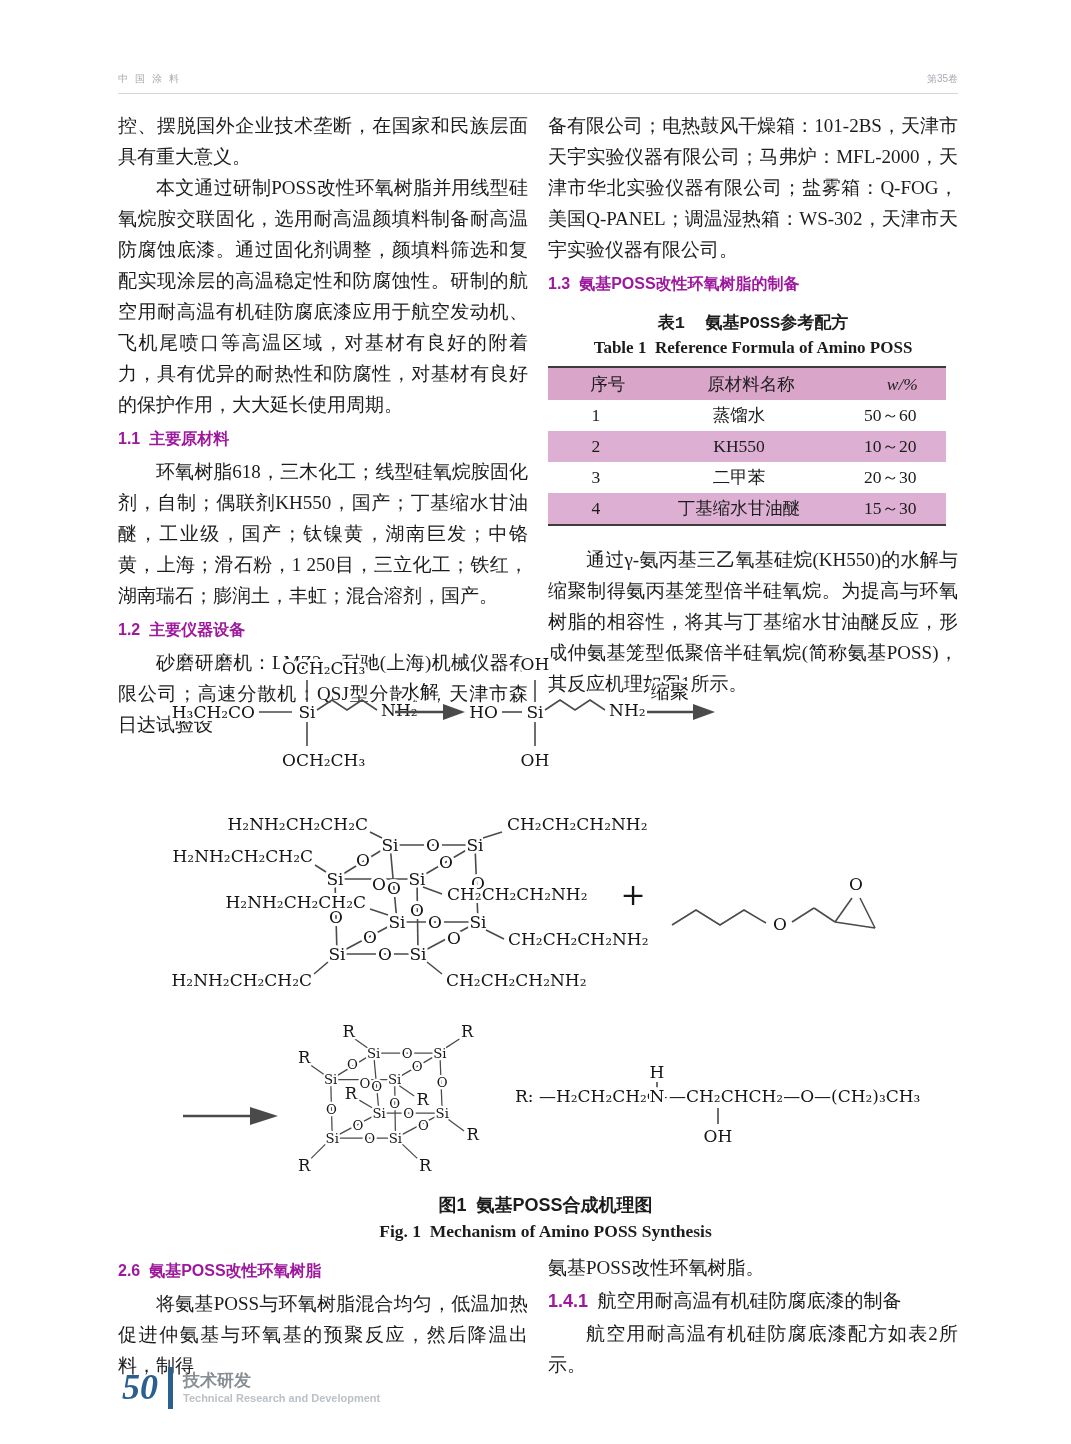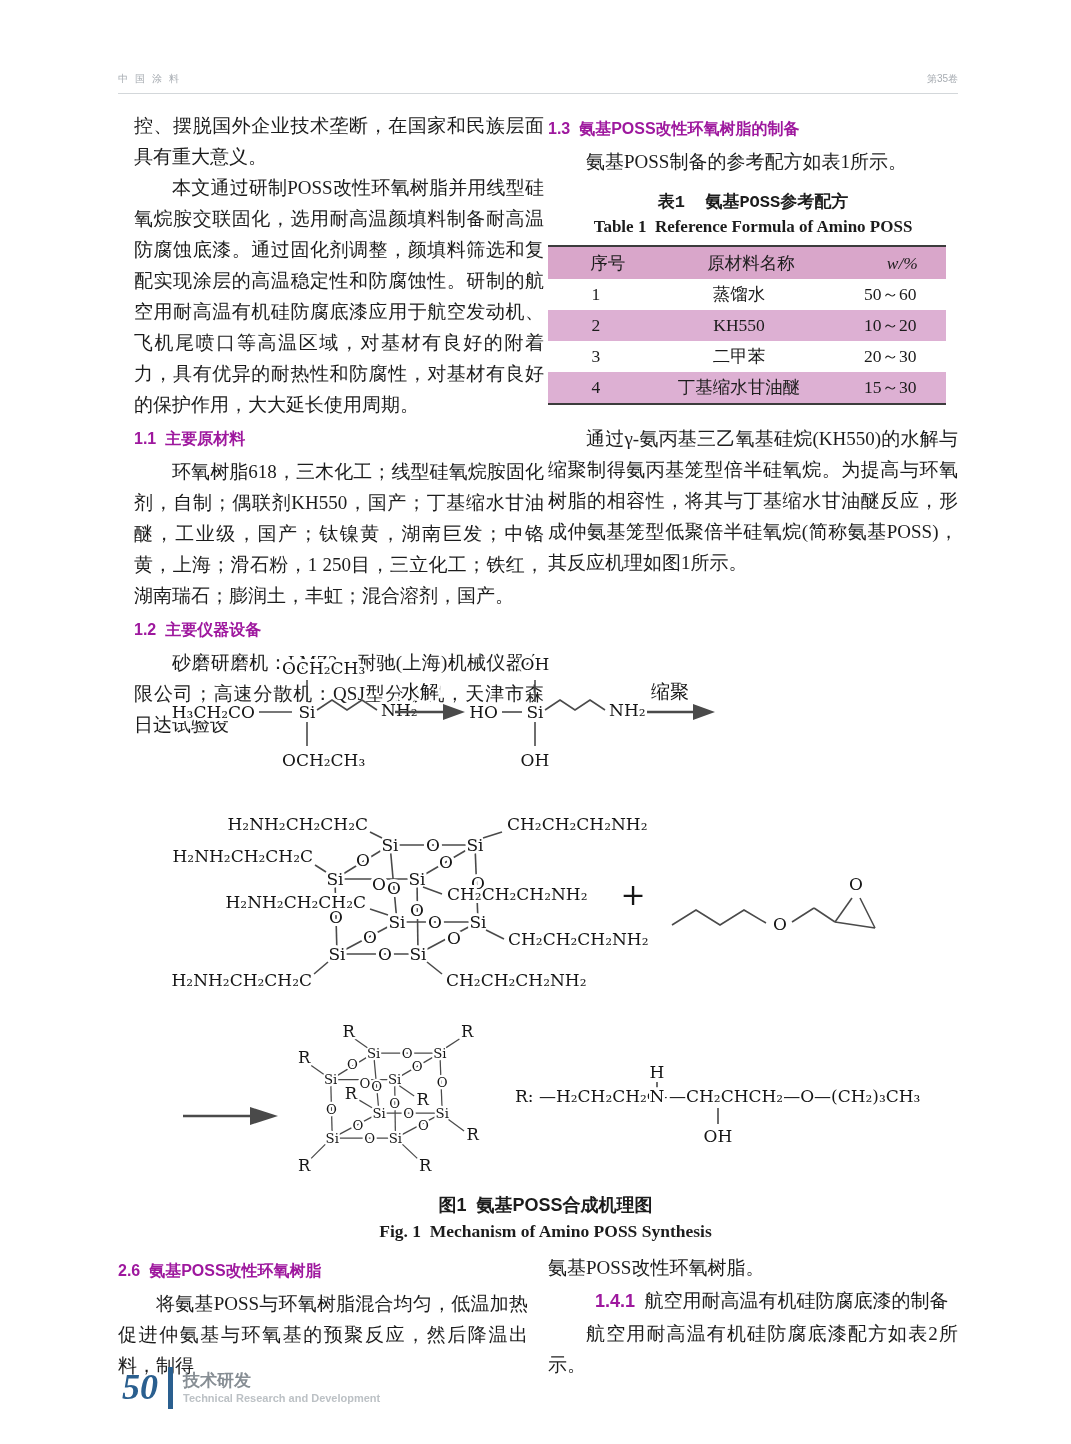--- a/index.html
+++ b/index.html
@@ -19,39 +19,39 @@
   .page-header{
     position:absolute;top:72px;left:118px;width:840px;
     display:flex;justify-content:space-between;align-items:flex-end;
     border-bottom:1px solid #d3d7da;padding-bottom:7px;
     font-family:"Liberation Sans","DejaVu Sans",sans-serif;
     font-size:10px;color:var(--header-gray);
   }
   .journal-name{letter-spacing:7px;}
   .col{position:absolute;width:410px;font-size:19px;line-height:31px;text-align:justify;}
   .col p{text-align:justify;}
-  .col-left{left:134px;top:110px;}
+  .col-left{left:118px;top:110px;}
   .col-right{left:548px;top:110px;}
   .indent{text-indent:2em;}
   h1.sec{
     font-family:"Liberation Sans","DejaVu Sans",sans-serif;
     font-size:23px;color:var(--accent-purple);font-weight:bold;
     margin:9px 0 7px;white-space:pre-wrap;line-height:30px;
   }
   h2.sec{
     font-family:"Liberation Sans","DejaVu Sans",sans-serif;
     font-size:16px;color:var(--accent-purple);font-weight:bold;
     margin:5px 0 3px;white-space:pre-wrap;line-height:28px;
   }
   h3.sec{
     font-size:19px;font-weight:normal;margin:2px 0 1px;line-height:31px;white-space:pre-wrap;
   }
   h3.sec .num{
     font-family:"Liberation Sans","DejaVu Sans",sans-serif;
-    color:var(--accent-purple);font-weight:bold;font-size:18px;margin-left:47px;
+    color:var(--accent-purple);font-weight:bold;font-size:18px;
   }
   .tbl-caption{margin-top:14px;text-align:center;line-height:24px;}
   .tbl-caption .zh{
     font-family:Liberation Mono, monospace;
     font-weight:bold;font-size:17px;white-space:pre-wrap;
   }
   .tbl-caption .en{font-weight:bold;font-size:17px;white-space:pre-wrap;}
   table.t1{
     width:398px;border-collapse:collapse;margin-top:6px;
     border-top:2px solid #3c3c3c;border-bottom:2px solid #3c3c3c;
@@ -117,22 +117,22 @@
 <div class="col col-left">
   <p>控、摆脱国外企业技术垄断，在国家和民族层面具有重大意义。</p>
   <p class="indent">本文通过研制POSS改性环氧树脂并用线型硅氧烷胺交联固化，选用耐高温颜填料制备耐高温防腐蚀底漆。通过固化剂调整，颜填料筛选和复配实现涂层的高温稳定性和防腐蚀性。研制的航空用耐高温有机硅防腐底漆应用于航空发动机、飞机尾喷口等高温区域，对基材有良好的附着力，具有优异的耐热性和防腐性，对基材有良好的保护作用，大大延长使用周期。</p>
   <h2 class="sec">1.1  主要原材料</h2>
   <p class="indent">环氧树脂618，三木化工；线型硅氧烷胺固化剂，自制；偶联剂KH550，国产；丁基缩水甘油醚，工业级，国产；钛镍黄，湖南巨发；中铬黄，上海；滑石粉，1 250目，三立化工；铁红，湖南瑞石；膨润土，丰虹；混合溶剂，国产。</p>
   <h2 class="sec">1.2  主要仪器设备</h2>
   <p class="indent">砂磨研磨机：LMZ2，耐驰(上海)机械仪器有限公司；高速分散机：QSJ型分散机，天津市森日达试验设</p>
 </div>
 
 <div class="col col-right">
+  <p>备有限公司；电热鼓风干燥箱：101-2BS，天津市天宇实验仪器有限公司；马弗炉：MFL-2000，天津市华北实验仪器有限公司；盐雾箱：Q-FOG，美国Q-PANEL；调温湿热箱：WS-302，天津市天宇实验仪器有限公司。</p>
   <h2 class="sec">1.3  氨基POSS改性环氧树脂的制备</h2>
-  <p class="indent">氨基POSS制备的参考配方如表1所示。</p>
 
   <div class="tbl-caption">
     <div class="zh">表1  氨基POSS参考配方</div>
     <div class="en">Table 1  Reference Formula of Amino POSS</div>
   </div>
   <table class="t1">
     <thead>
       <tr>
         <th style="width:24%">序号</th>
         <th style="width:48%">原材料名称</th>

